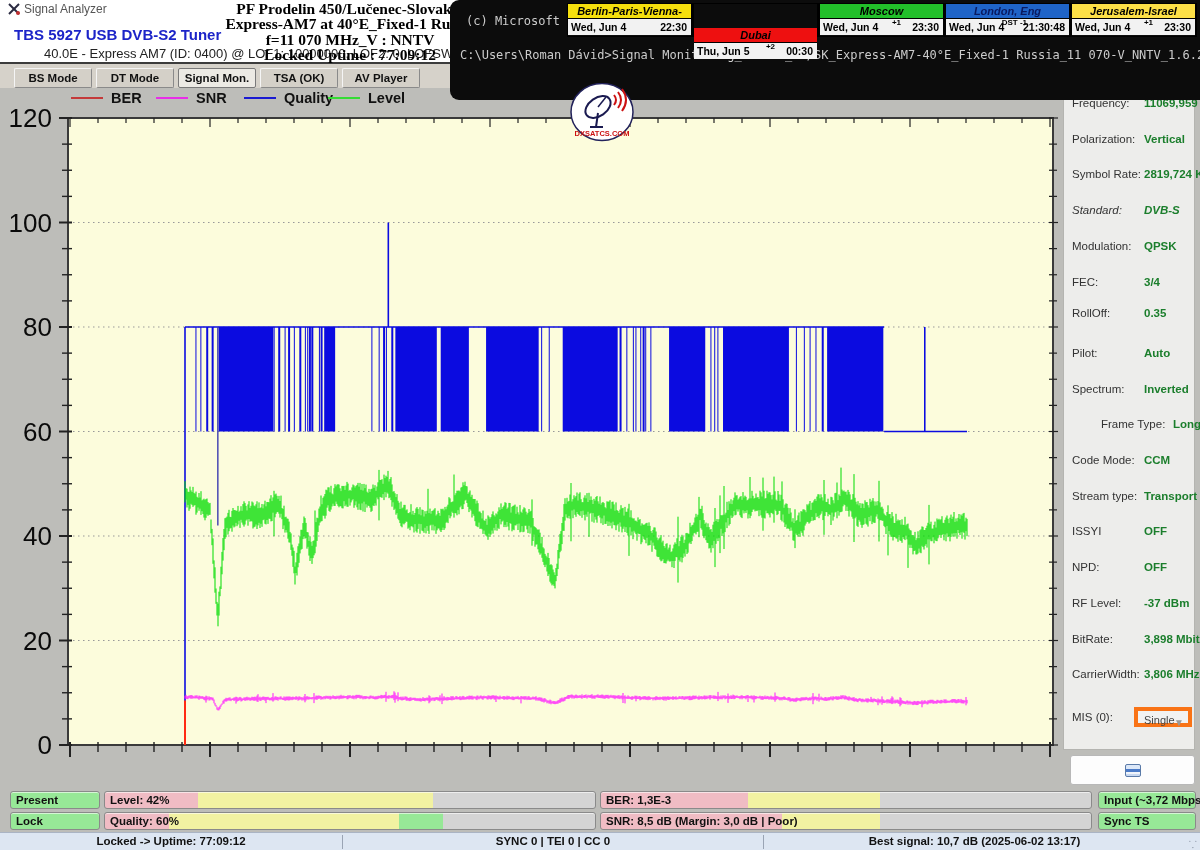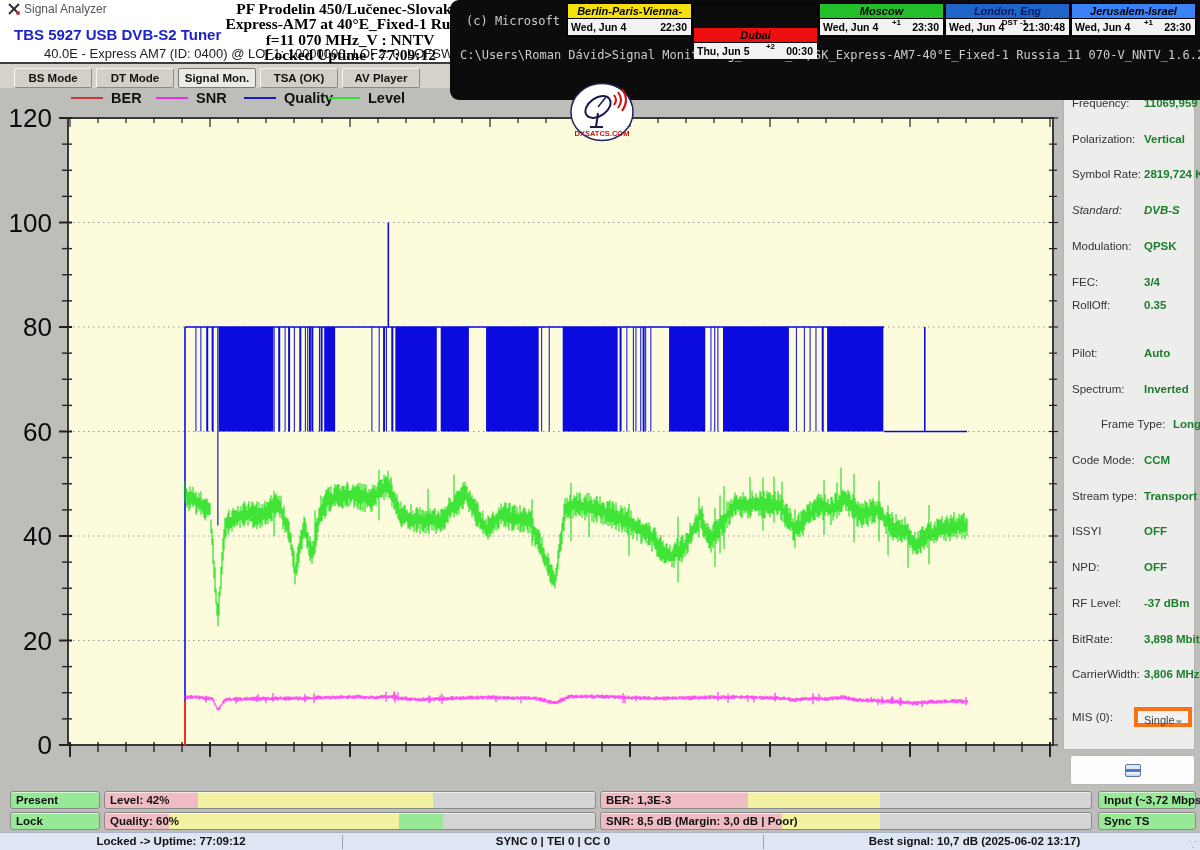--- a/index.html
+++ b/index.html
@@ -142,21 +142,21 @@
     </div>
     <div class="clock">
       <div class="clock-head" style="background: rgb(31, 100, 200); color: rgb(10, 26, 96);">London, Eng</div>
       <div class="clock-row">
         <span class="clock-date">Wed, Jun 4</span>
         <span class="clock-off">DST -1</span>
         <span class="clock-time">21:30:48</span>
       </div>
     </div>
     <div class="clock">
-      <div class="clock-head" style="background: #3b82f6; color: rgb(0, 0, 0);">Jerusalem-Israel</div>
+      <div class="clock-head" style="background: #fde047; color: rgb(0, 0, 0);">Jerusalem-Israel</div>
       <div class="clock-row">
         <span class="clock-date">Wed, Jun 4</span>
         <span class="clock-off">+1</span>
         <span class="clock-time">23:30</span>
       </div>
     </div>
   </div>
 
 <svg id="logo" viewBox="0 0 64 60">
   <ellipse cx="32" cy="29" rx="31" ry="28.5" fill="#ffffff" stroke="#22225a" stroke-width="1.5"></ellipse>
@@ -416,21 +416,21 @@
       <span class="param-value">DVB-S</span>
     </div>
     <div class="param-row" style="top: 150.8px;">
       <span class="param-label">Modulation:</span>
       <span class="param-value">QPSK</span>
     </div>
     <div class="param-row" style="top: 186.5px;">
       <span class="param-label">FEC:</span>
       <span class="param-value">3/4</span>
     </div>
-    <div class="param-row" style="top: 210px; padding-left: 8px;">
+    <div class="param-row" style="top: 218px; padding-left: 8px;">
       <span class="param-label">RollOff:</span>
       <span class="param-value">0.35</span>
     </div>
     <div class="param-row" style="top: 257.9px;">
       <span class="param-label">Pilot:</span>
       <span class="param-value">Auto</span>
     </div>
     <div class="param-row" style="top: 293.6px;">
       <span class="param-label">Spectrum:</span>
       <span class="param-value">Inverted</span>

